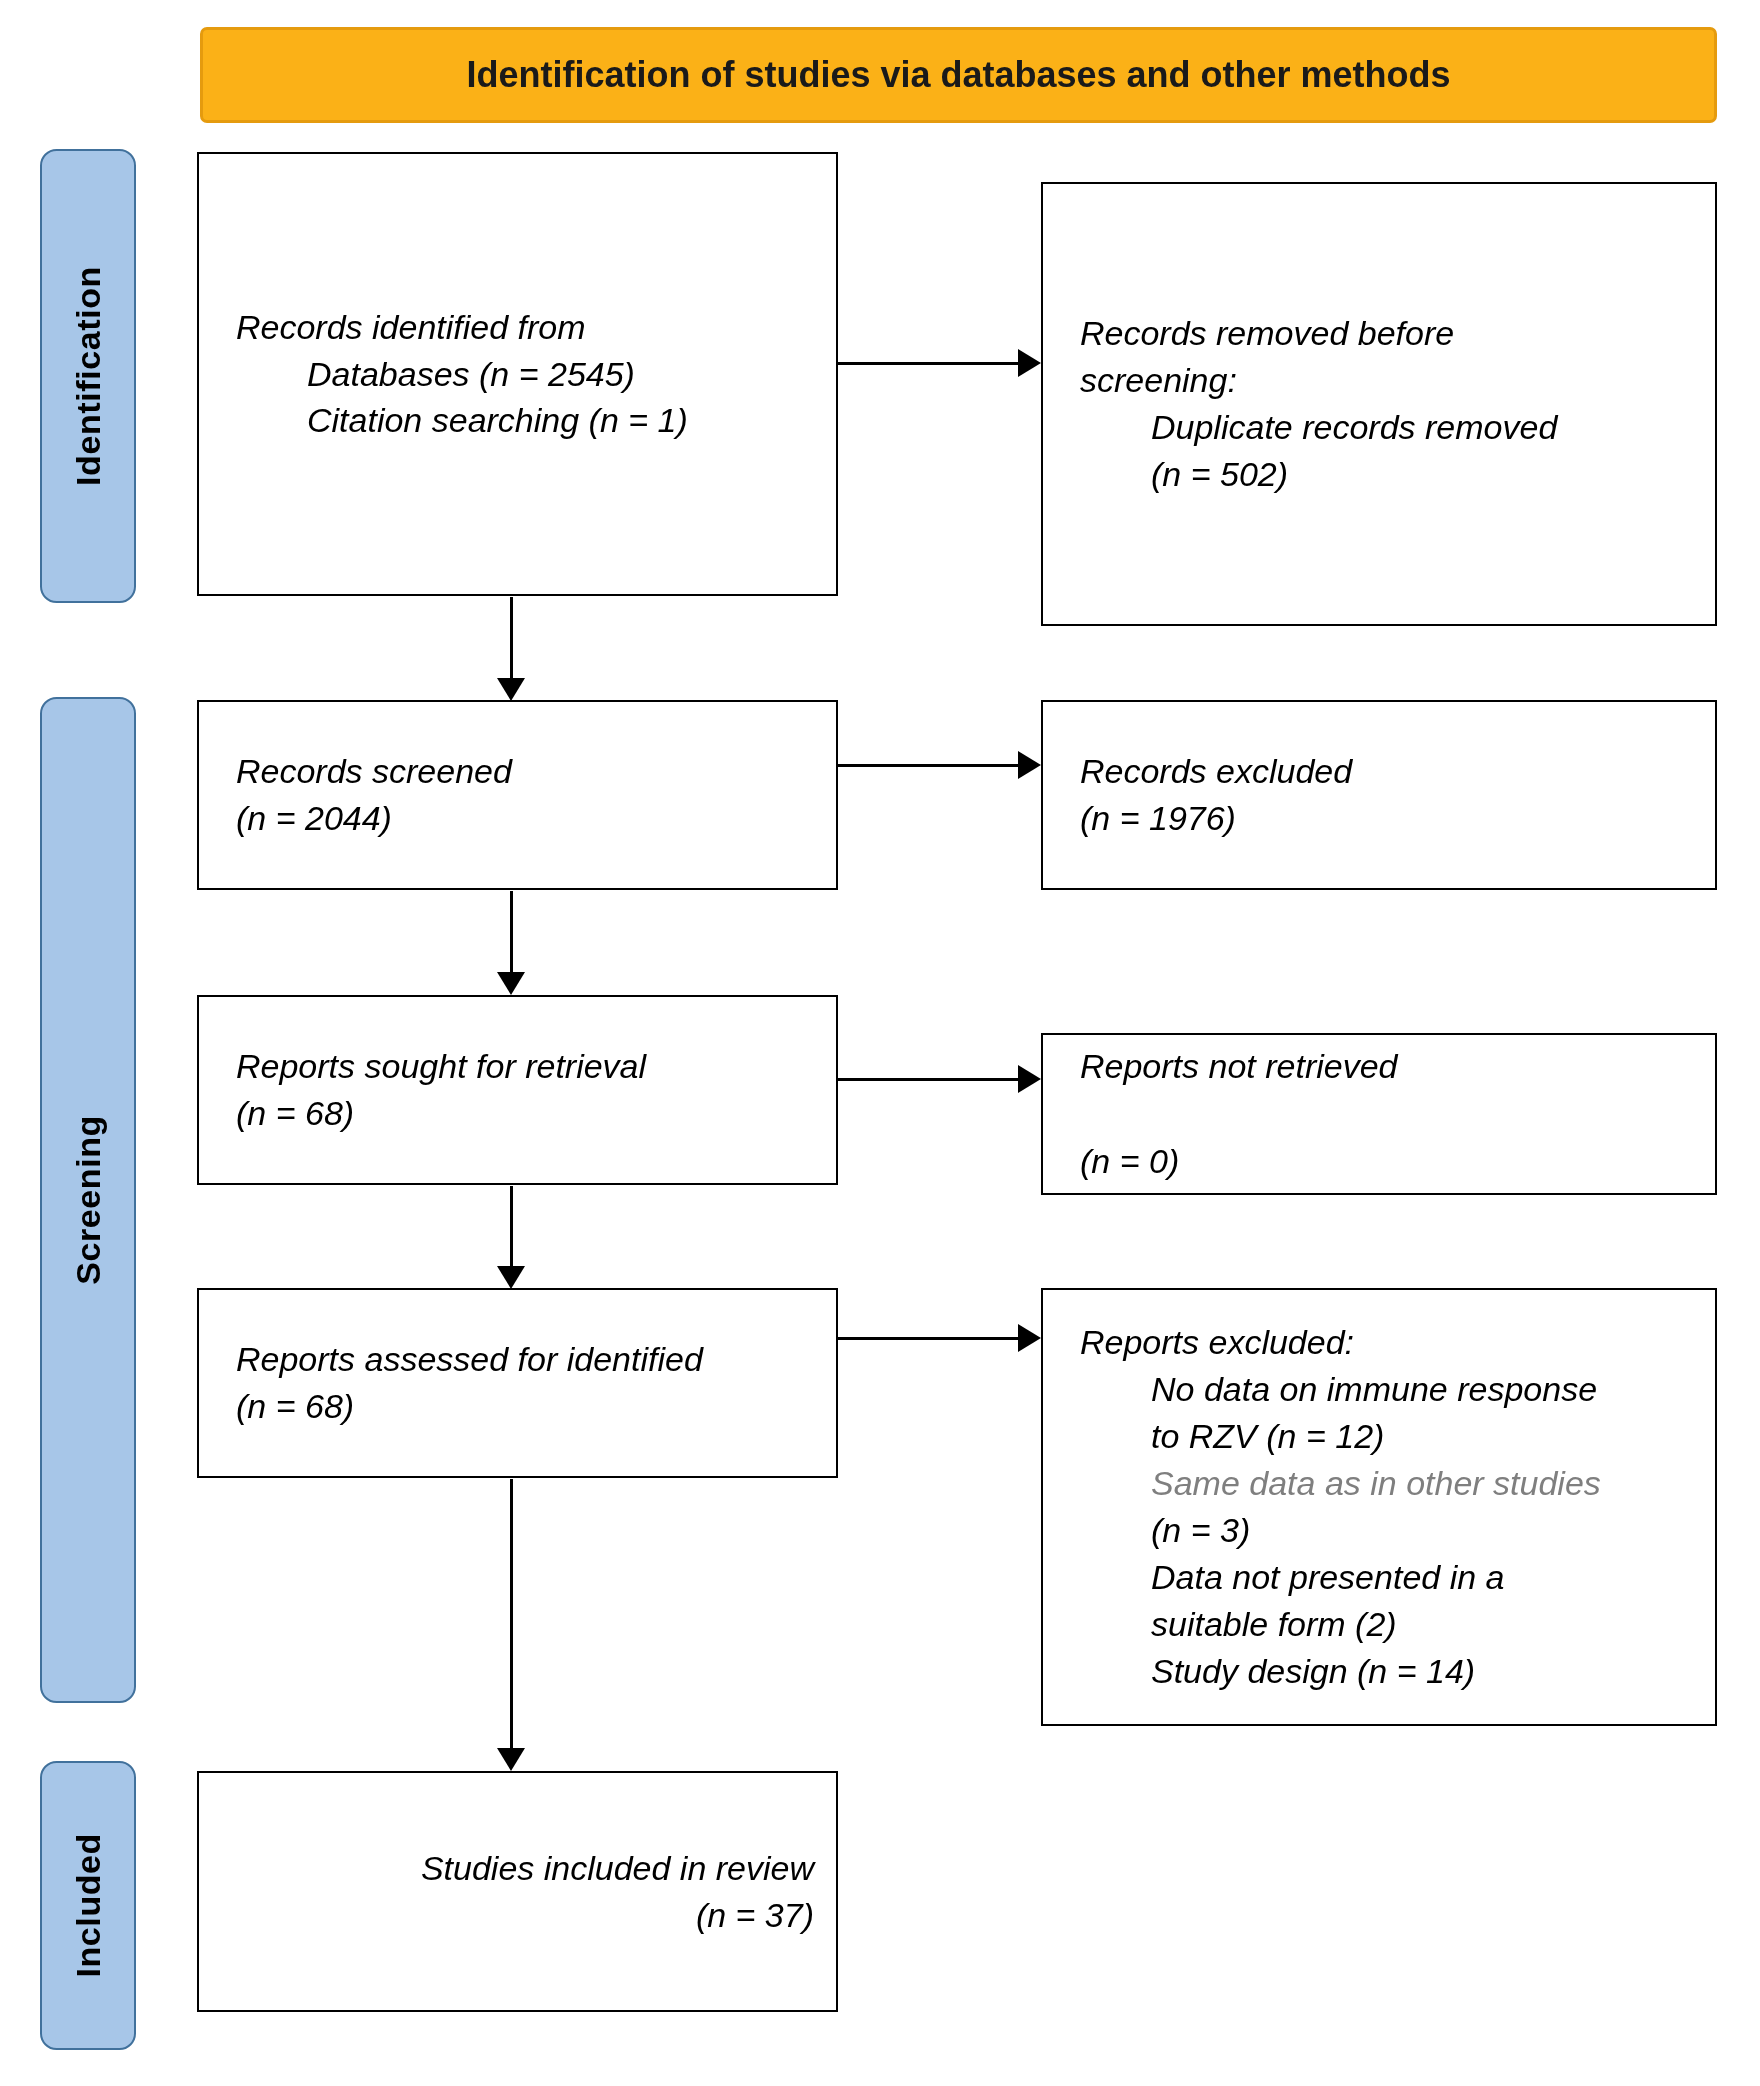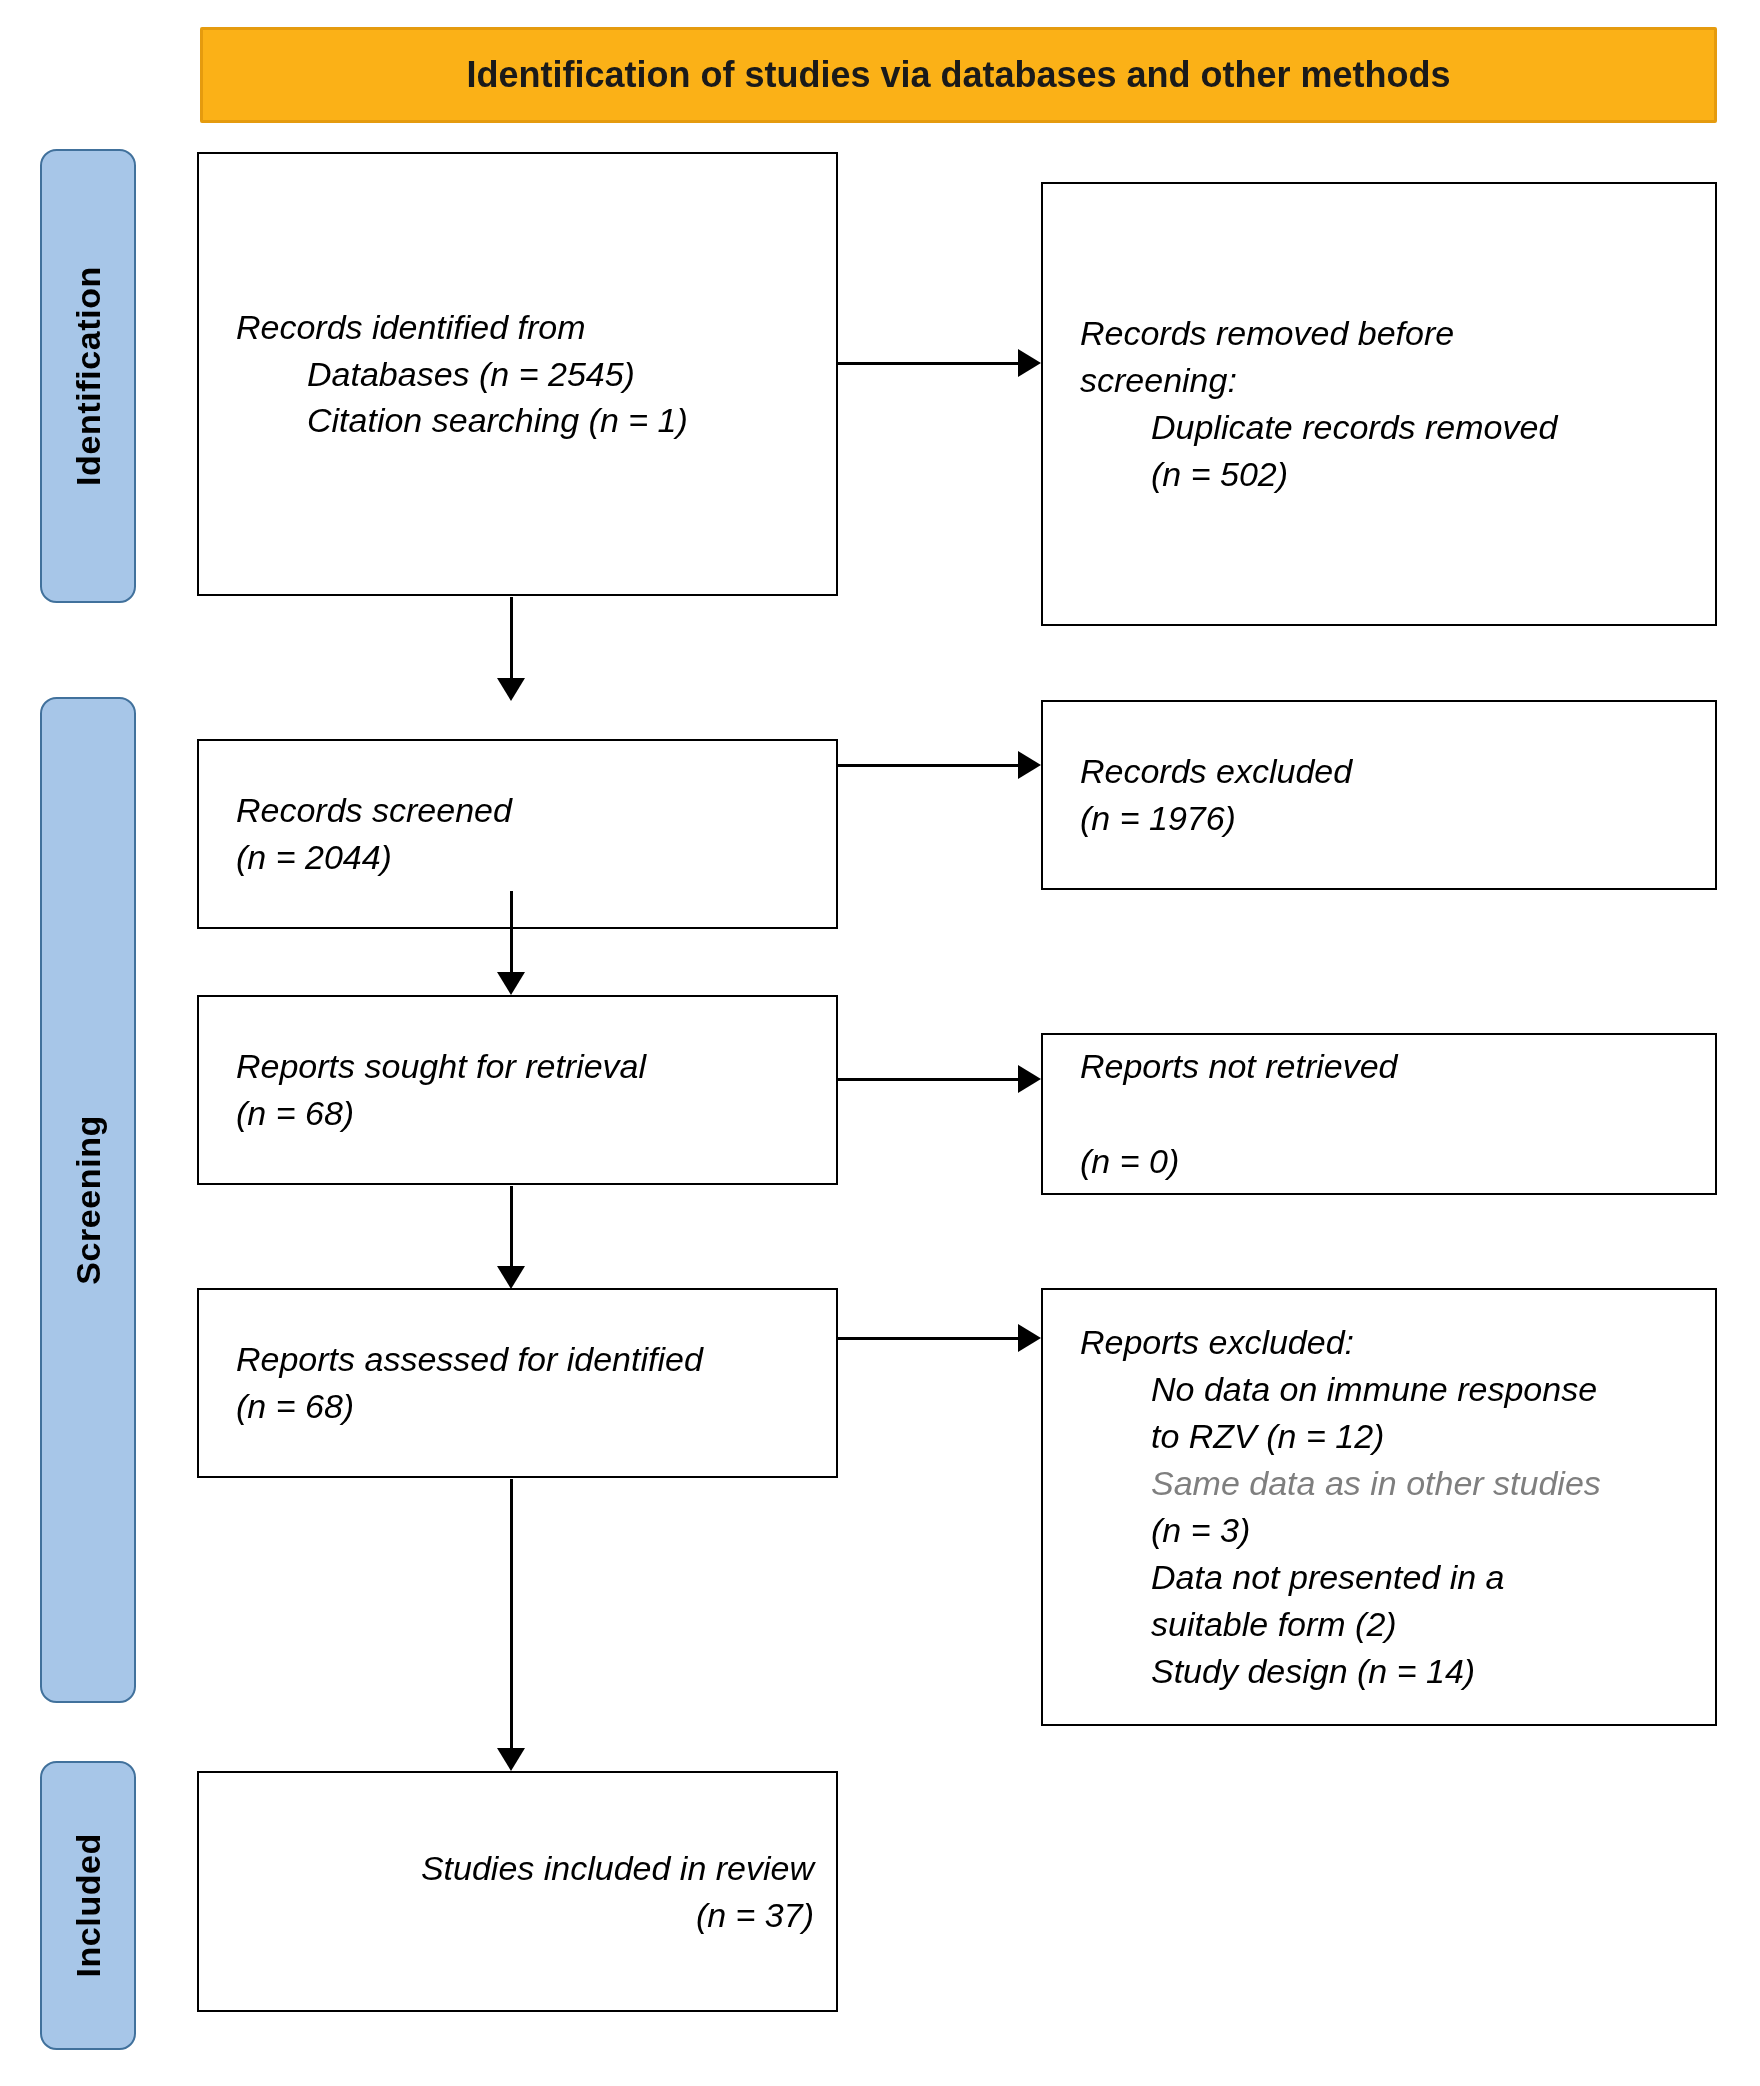--- a/index.html
+++ b/index.html
@@ -12,21 +12,21 @@
     color: #000000;
   }
 
   
   .banner {
     position: absolute;
     left: 200px; top: 27px;
     width: 1517px; height: 96px;
     background: var(--banner-fill, #FBB117);
     border: 3.8px solid var(--banner-border, #E59B0E);
-    border-radius: 2px;
+    border-radius: 7px;
     box-sizing: border-box;
     display: flex; align-items: center; justify-content: center;
     font-weight: bold;
     font-size: 36px;
     color: #1a1a1a;
   }
 
   
   .stage {
     position: absolute;
@@ -56,21 +56,21 @@
     border: 2.5px solid #000000;
     box-sizing: border-box;
     display: flex; flex-direction: column; justify-content: center;
     padding: 12.7px 22px 12.7px 37px;
     font-size: 34px;
     line-height: 1.38;
     font-style: italic;
   }
   #box-records-identified   { left: 197px;  top: 152px;  width: 641px; height: 444px; }
   #box-records-removed      { left: 1041px; top: 162px;  width: 676px; height: 444px; margin-top: 20px; }
-  #box-records-screened     { left: 197px;  top: 700px; width: 641px; height: 190px; margin-top: 39px; }
+  #box-records-screened     { left: 197px;  top: 700px; width: 641px; height: 190px; }
   #box-records-excluded     { left: 1041px; top: 700px; width: 676px; height: 190px; }
   #box-reports-sought       { left: 197px;  top: 995px; width: 641px; height: 190px; }
   #box-reports-not-retrieved{ left: 1041px; top: 1033px; width: 676px; height: 162px; gap: 48px; }
   #box-reports-assessed     { left: 197px;  top: 1288px; width: 641px; height: 190px; }
   #box-reports-excluded     { left: 1041px; top: 1288px; width: 676px; height: 438px; }
   #box-studies-included     { left: 197px;  top: 1771px; width: 641px; height: 241px; text-align: right; }
 
   .line { display: block; }
   .indent { padding-left: 71px; }
   .muted { color: var(--muted, #7F7F7F); }

